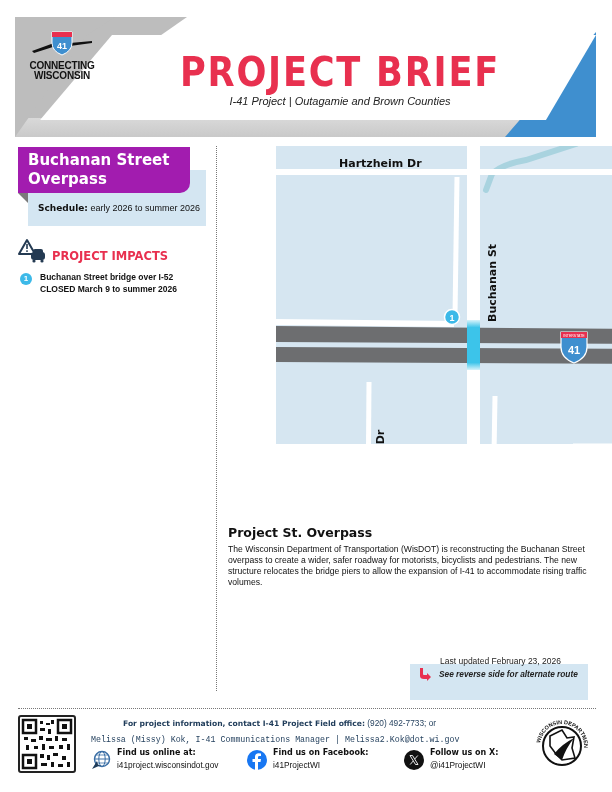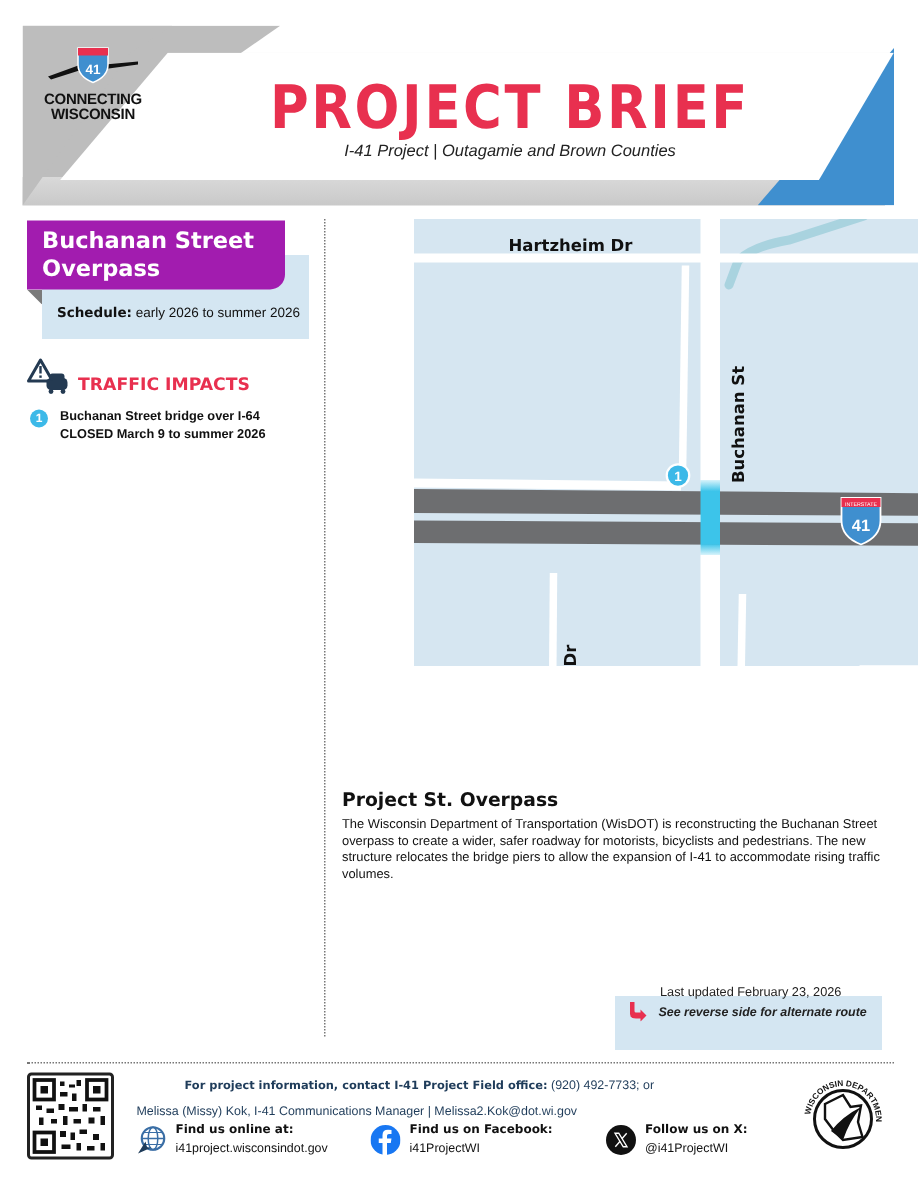--- a/index.html
+++ b/index.html
@@ -39,21 +39,21 @@
   .reverse .txt { position:absolute; left:29px; top:5px; font-size:8.3px; font-style:italic; font-weight:bold; color:#222; }
   .reverse .ico { position:absolute; left:8px; top:3px; width:14px; height:14px; }
   .updated { left:440px; top:656px; width:148px; font-size:8.5px; color:#222; }
 
   .hdivider { left:18px; top:708px; width:578px; border-top:1px dotted #777; }
 
   
   .qr { left:18px; top:715px; width:58px; height:58px; border:2px solid #222; border-radius:3px; box-sizing:border-box; background:#fff; }
   .contact1 { left:91px; top:718px; font-size:8.3px; color:#1f3c5a;padding-left:32px; }
   .contact1 b { font-family:"DejaVu Sans", sans-serif; font-size:7.6px; }
-  .contact2 { left:91px; top:735px; font-size:8.3px; color:#1f3c5a; }
+  .contact2 { left:91px; top:735px; font-size:8.3px; color:#1f3c5a;font-family:Liberation Mono, monospace; }
   .social { top:748px; height:26px; }
   .social .ic { position:absolute; left:0; top:2px; width:20px; height:20px; }
   .social .l1 { position:absolute; left:26px; top:0; font-family:"DejaVu Sans", sans-serif; font-weight:bold; font-size:8px; color:#111; white-space:nowrap; }
   .social .l2 { position:absolute; left:26px; top:12px; font-size:8.3px; color:#111; white-space:nowrap; }
   .dot-seal { left:532px; top:716px; width:60px; height:60px; }
 </style>
 </head>
 <body>
 
 <div class="abs hdr-gray2" style="clip-path:polygon(0 0, 100% 0, 0 100%); width:172px;"></div>
@@ -90,24 +90,24 @@
 
 <svg class="abs ti-icon" viewBox="0 0 32 26">
   <path d="M9 2 L17 16 L1 16 Z" fill="none" stroke="#243a52" stroke-width="2" stroke-linejoin="round"></path>
   <rect x="8.2" y="6" width="1.6" height="5" fill="#243a52"></rect>
   <rect x="8.2" y="12.3" width="1.6" height="1.6" fill="#243a52"></rect>
   <rect x="13" y="14" width="14" height="8" rx="3" fill="#243a52"></rect>
   <rect x="15" y="11" width="10" height="5" rx="2" fill="#243a52"></rect>
   <circle cx="16" cy="23" r="1.6" fill="#243a52"></circle>
     <circle cx="24" cy="23" r="1.6" fill="#243a52"></circle>
 </svg>
-<div class="abs ti-title">TRAFFIC IMPACTS</div>
+<div class="abs ti-title">PROJECT IMPACTS</div>
 <div class="abs ti-num">1</div>
 <div class="abs ti-text">
-  <div>Buchanan Street bridge over I-64</div>
+  <div>Buchanan Street bridge over I-52</div>
   <div>CLOSED March 9 to summer 2026</div>
 </div>
 
 <div class="abs vdivider"></div>
 
 <div class="abs map">
   <svg width="366" height="366" viewBox="0 0 366 366">
 
     <path d="M210 44 L216 28 Q226 18 250 14 L300 -2" fill="none" stroke="#a9d3df" stroke-width="6" stroke-linecap="round"></path>
 

